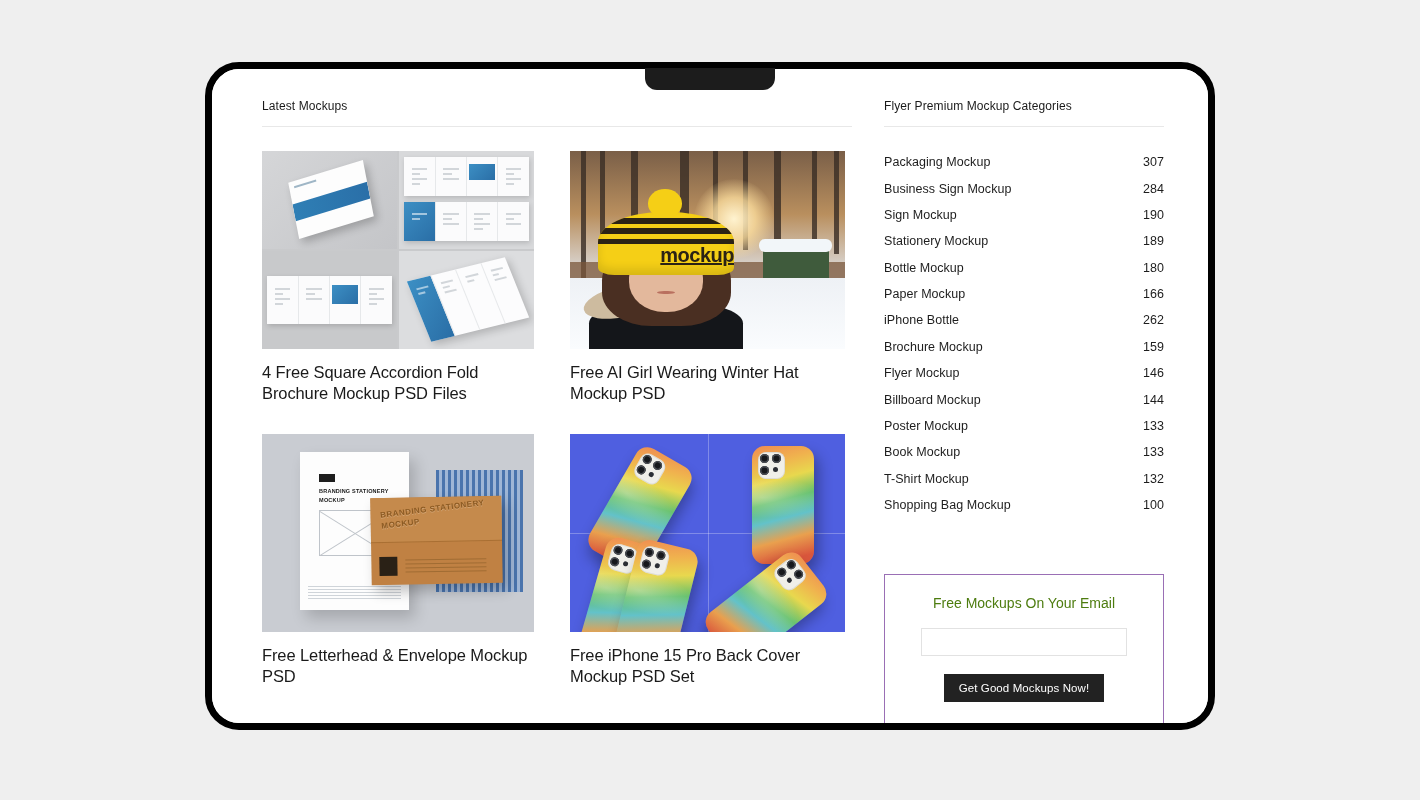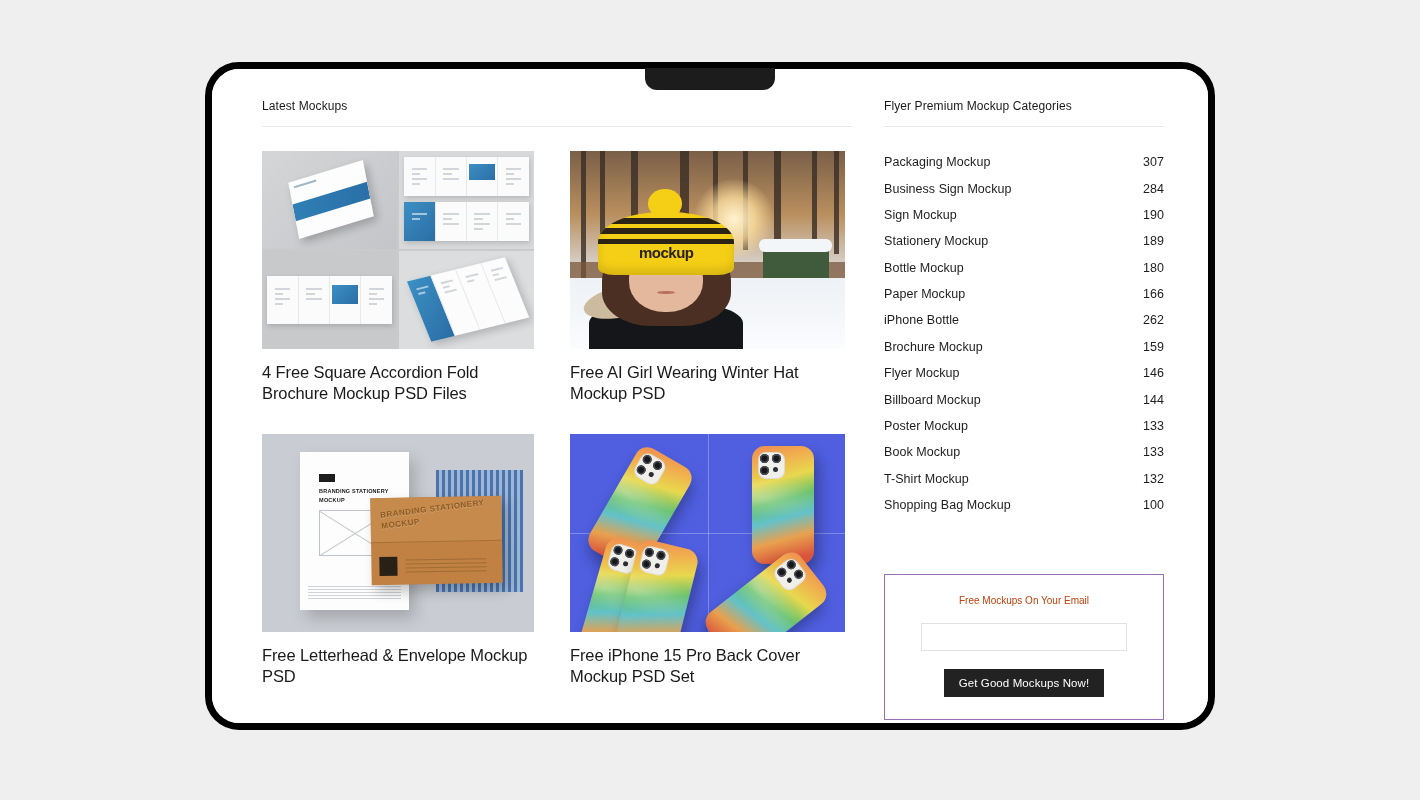--- a/index.html
+++ b/index.html
@@ -147,22 +147,22 @@
   .eye.l { left:24%; } .eye.r { left:58%; }
   .lips { position:absolute; left:38%; top:66%; width:24%; height:6%;
           background:#b9705f; border-radius:50%; }
   .beanie { position:absolute; left:6%; bottom:52%; width:88%; height:44%;
             background:#f5cf16; border-radius:48% 48% 12% 12%; overflow:hidden;
             box-shadow: inset 0 -6px 10px rgba(0,0,0,.12); }
   .beanie .stripe { position:absolute; left:-10%; width:120%; height:9%; background:#2b2315; }
   .pom { position:absolute; left:38%; bottom:92%; width:22%; height:20%;
          background:#f5cf16; border-radius:50%; }
   .beanie-word { position:absolute; left:0; top:50%; width:100%;
-                 text-align:center; font-size:15px; font-weight:bold;
-                 color:#2b2315; letter-spacing:-0.5px; }
+                 text-align:right; font-size:20px; font-weight:bold;
+                 color:#2b2315; letter-spacing:-0.5px;text-decoration:underline; }
 
   
   .th3 { background:#c9ccd2; }
   .letter { position:absolute; left:14%; top:9%; width:40%; height:80%;
             background:#fdfdfd; box-shadow:6px 8px 14px rgba(0,0,0,.18); padding:8% 7%; }
   .letter .logo { width:22%; height:7%; background:#1d1d1d; }
   .letter .ttl { margin-top:8%; font-size:5.5px; font-weight:bold; line-height:1.5;
                  color:#171717; letter-spacing:.2px; }
   .letter .xbox { margin-top:9%; width:100%; height:40%; border:1px solid #bfc4ca; position:relative; }
   .letter .xbox::before, .letter .xbox::after {
@@ -219,21 +219,21 @@
     cursor: pointer; letter-spacing: 0.05px;
   }
   .cat-count { color: #1d1d1d; }
 
   .newsletter {
     margin-top: 56px;
     border: 1px solid #9a6fb5;
     padding: 20px 36px 22px 36px;
     text-align: center;
   }
-  .nl-title { font-size: 10px; color: #c2410c; }
+  .nl-title { font-size: 14px; color: #4d7c0f; }
   .nl-input {
     margin-top: 17px; width: 100%; height: 28px;
     border: 1px solid #e2e2e2; background: #fff;
     font-family: "Liberation Sans", sans-serif; font-size: 12px;
     padding: 0 8px; outline: none; color: #222;
   }
   .nl-btn {
     margin-top: 18px; background: #222222; color: #ffffff;
     border: none; cursor: pointer;
     font-family: "Liberation Sans", sans-serif;

